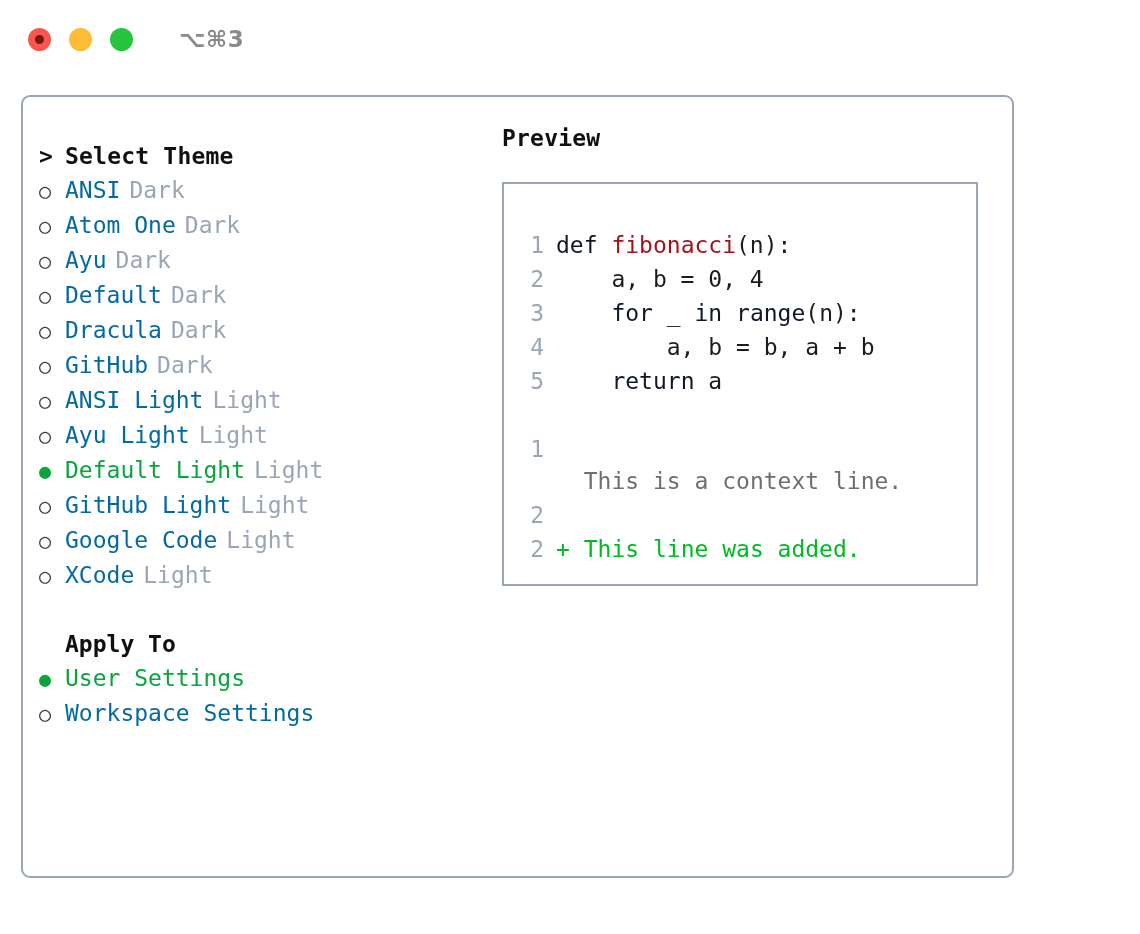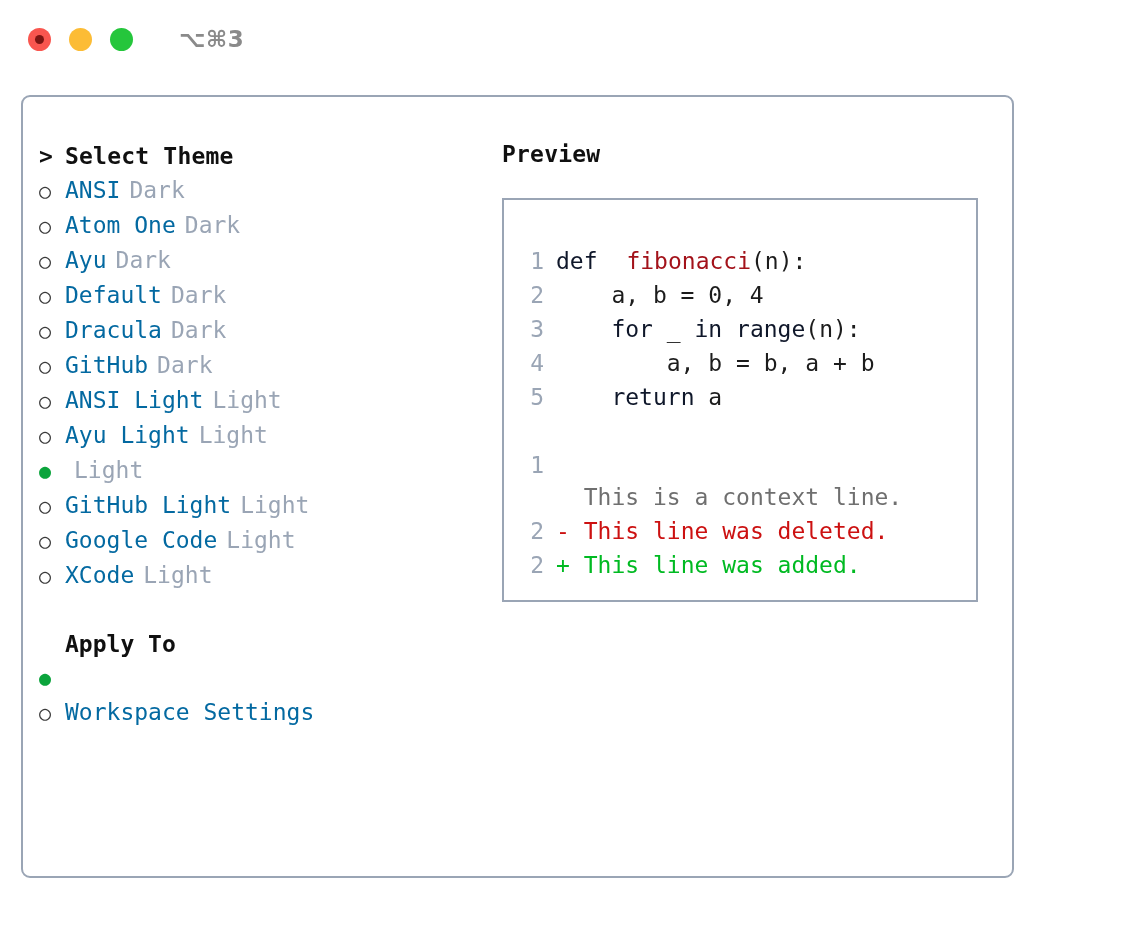--- a/index.html
+++ b/index.html
@@ -152,21 +152,21 @@
     line-height: 34px;
     color: #9aa5b5;
     width: 410px;
     white-space: normal;
   }
 
   
   .right-col {
     position: absolute;
     left: 479px;
-    top: 42px;
+    top: 26px;
     width: 500px;
   }
   .preview-title {
     font-size: 23px;
     line-height: 30px;
     font-weight: bold;
     color: #101010;
     letter-spacing: 0.2px;
   }
   .preview-box {
@@ -187,21 +187,21 @@
   .gutter {
     flex: 0 0 40px;
     text-align: right;
     color: #9aa5b5;
     padding-right: 12px;
   }
   .code {
     color: #1c1c1c;
   }
   .kw   { color: #0f172a; margin-top: 24px; }
-  .fn   { color: #a3121a; margin-left: 15px; }
+  .fn   { color: #a3121a; }
   .plain{ color: #1c1c1c; }
 
   .blank-line { height: 34px; }
 
   .diff-ctx { color: #6f6f6f; margin-top: 32px; }
   .diff-del { color: #cc1111; }
   .diff-add { color: #00ba22; }
 </style>
 </head>
 <body>
@@ -229,55 +229,55 @@
 
         <div id="theme-list">
             <div class="row"><span class="marker">○</span><span class="label">ANSI</span><span class="tag">Dark</span></div>
             <div class="row"><span class="marker">○</span><span class="label">Atom One</span><span class="tag">Dark</span></div>
             <div class="row"><span class="marker">○</span><span class="label">Ayu</span><span class="tag">Dark</span></div>
             <div class="row"><span class="marker">○</span><span class="label">Default</span><span class="tag">Dark</span></div>
             <div class="row"><span class="marker">○</span><span class="label">Dracula</span><span class="tag">Dark</span></div>
             <div class="row"><span class="marker">○</span><span class="label">GitHub</span><span class="tag">Dark</span></div>
             <div class="row"><span class="marker">○</span><span class="label">ANSI Light</span><span class="tag">Light</span></div>
             <div class="row"><span class="marker">○</span><span class="label">Ayu Light</span><span class="tag">Light</span></div>
-            <div class="row selected"><span class="marker dot">●</span><span class="tag">Light</span></div>
+            <div class="row selected"><span class="marker dot">●</span><span class="label">Default Light</span><span class="tag">Light</span></div>
             <div class="row"><span class="marker">○</span><span class="label">GitHub Light</span><span class="tag">Light</span></div>
             <div class="row"><span class="marker">○</span><span class="label">Google Code</span><span class="tag">Light</span></div>
             <div class="row"><span class="marker">○</span><span class="label">XCode</span><span class="tag">Light</span></div>
           </div>
 
         <div class="section-gap"></div>
 
         <div class="subhead">
           <span class="marker"></span>
           <span class="label">Apply To</span>
         </div>
 
         <div id="apply-to-list">
-            <div class="row selected"><span class="marker dot">●</span></div>
+            <div class="row selected"><span class="marker dot">●</span><span class="label">User Settings</span></div>
             <div class="row"><span class="marker">○</span><span class="label">Workspace Settings</span></div>
           </div>
 
       </div>
 
       <div class="right-col">
         <div class="preview-title">Preview</div>
 
         <div class="preview-box">
           <div id="code-block">
               <div class="code-line"><span class="gutter">1</span><span class="code"><span class="kw">def </span><span class="fn">fibonacci</span><span class="plain">(n):</span></span></div>
               <div class="code-line"><span class="gutter">2</span><span class="code"><span class="plain">    a, b = 0, 4</span></span></div>
               <div class="code-line"><span class="gutter">3</span><span class="code"><span class="plain">    </span><span class="kw">for</span><span class="plain"> _ </span><span class="kw">in</span><span class="plain"> </span><span class="kw">range</span><span class="plain">(n):</span></span></div>
               <div class="code-line"><span class="gutter">4</span><span class="code"><span class="plain">        a, b = b, a + b</span></span></div>
               <div class="code-line"><span class="gutter">5</span><span class="code"><span class="plain">    </span><span class="kw">return</span><span class="plain"> a</span></span></div>
             </div>
           <div class="blank-line"></div>
           <div id="diff-block">
               <div class="code-line"><span class="gutter">1</span><span class="diff-ctx"><span> </span> <span>This is a context line.</span></span></div>
-              <div class="code-line"><span class="gutter">2</span><span class="diff-del"><span>-</span> <span>This line was deleted.</span></span></div>
+              <div class="code-line"><span class="gutter">2</span></div>
               <div class="code-line"><span class="gutter">2</span><span class="diff-add"><span>+</span> <span>This line was added.</span></span></div>
             </div>
         </div>
       </div>
 
     </div>
   </div>
 </div>
 
 </body></html>

